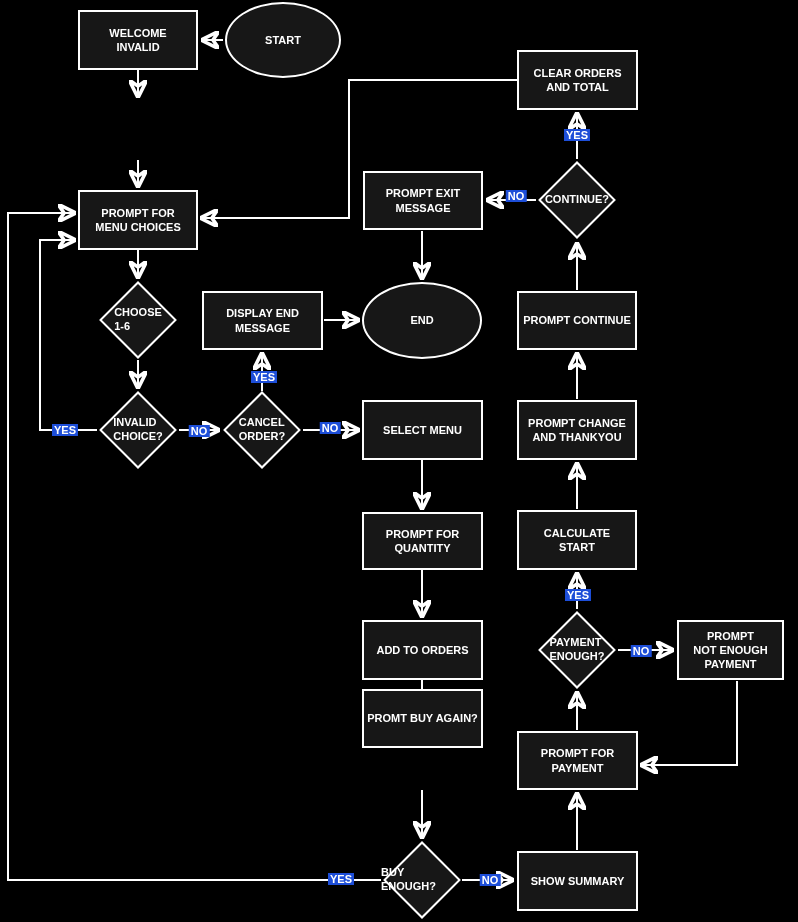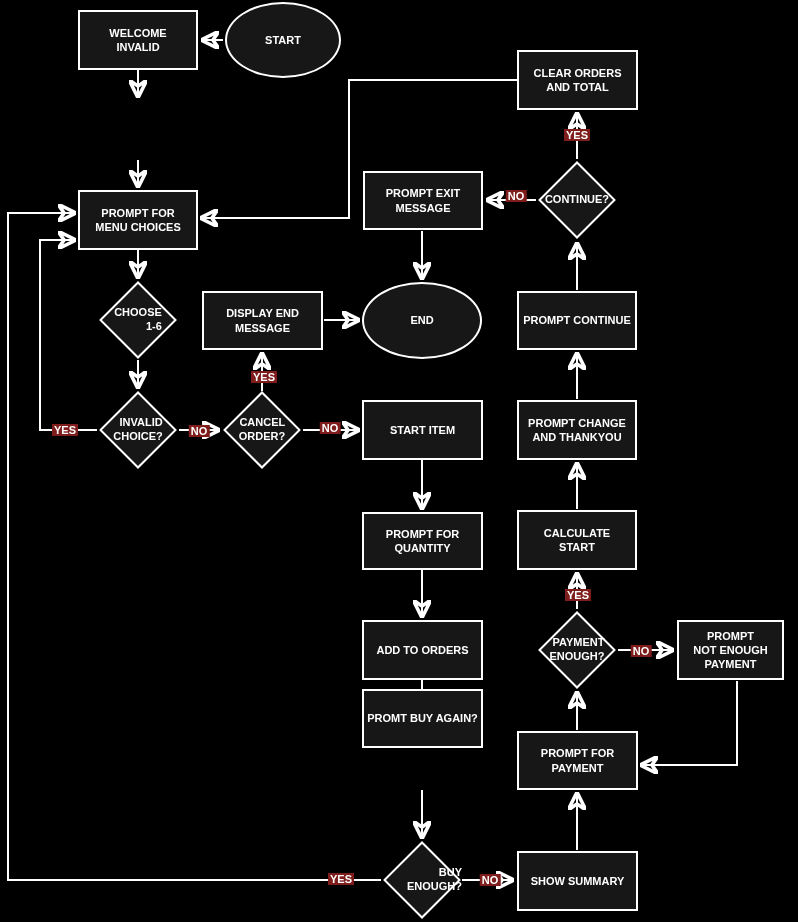--- a/index.html
+++ b/index.html
@@ -15,25 +15,25 @@
     font-weight:bold;font-size:11px;line-height:1.3;white-space:pre-line;padding:2px;
   }
   .ellipse{border-radius:50%;}
   .diamond{position:absolute;}
   .diamond-shape{
     position:absolute;left:50%;top:50%;width:55px;height:55px;box-sizing:border-box;
     transform:translate(-50%,-50%) rotate(45deg);background:#171717;border:2px solid #ffffff;
   }
   .diamond-label{
     position:absolute;inset:0;display:flex;align-items:center;justify-content:center;
-    text-align:right;color:#ffffff;font-weight:bold;font-size:11px;line-height:1.25;
+    text-align:left;color:#ffffff;font-weight:bold;font-size:11px;line-height:1.25;
     white-space:pre-line;
   }
   .edge-label{
-    position:absolute;transform:translate(-50%,-50%);background:#7f1d1d;color:#ffffff;
+    position:absolute;transform:translate(-50%,-50%);background:#1d4ed8;color:#ffffff;
     font-weight:bold;font-size:11px;padding:0 2px;white-space:nowrap;
   }
 </style>
 </head>
 <body>
 
 <div class="stage">
 
   <svg class="wires" width="798" height="922" viewBox="0 0 798 922">
     <defs>
@@ -88,21 +88,21 @@
   <div class="node" style="left:517px;top:400px;width:120px;height:60px">PROMPT CHANGE
 AND THANKYOU</div>
   <div class="node" style="left:517px;top:510px;width:120px;height:60px">CALCULATE
 START</div>
   <div class="node" style="left:677px;top:620px;width:107px;height:60px">PROMPT
 NOT ENOUGH
 PAYMENT</div>
   <div class="node" style="left:517px;top:731px;width:121px;height:59px">PROMPT FOR
 PAYMENT</div>
   <div class="node" style="left:517px;top:851px;width:121px;height:60px">SHOW SUMMARY</div>
-  <div class="node" style="left:362px;top:400px;width:121px;height:60px">START ITEM</div>
+  <div class="node" style="left:362px;top:400px;width:121px;height:60px">SELECT MENU</div>
   <div class="node" style="left:362px;top:512px;width:121px;height:58px">PROMPT FOR
 QUANTITY</div>
   <div class="node" style="left:362px;top:620px;width:121px;height:60px">ADD TO ORDERS</div>
   <div class="node" style="left:362px;top:689px;width:121px;height:59px">PROMT BUY AGAIN?</div>
 
   <div class="diamond" style="left:98px;top:280px;width:80px;height:80px">
     <div class="diamond-shape"></div>
     <div class="diamond-label">CHOOSE
 1-6</div>
   </div>

